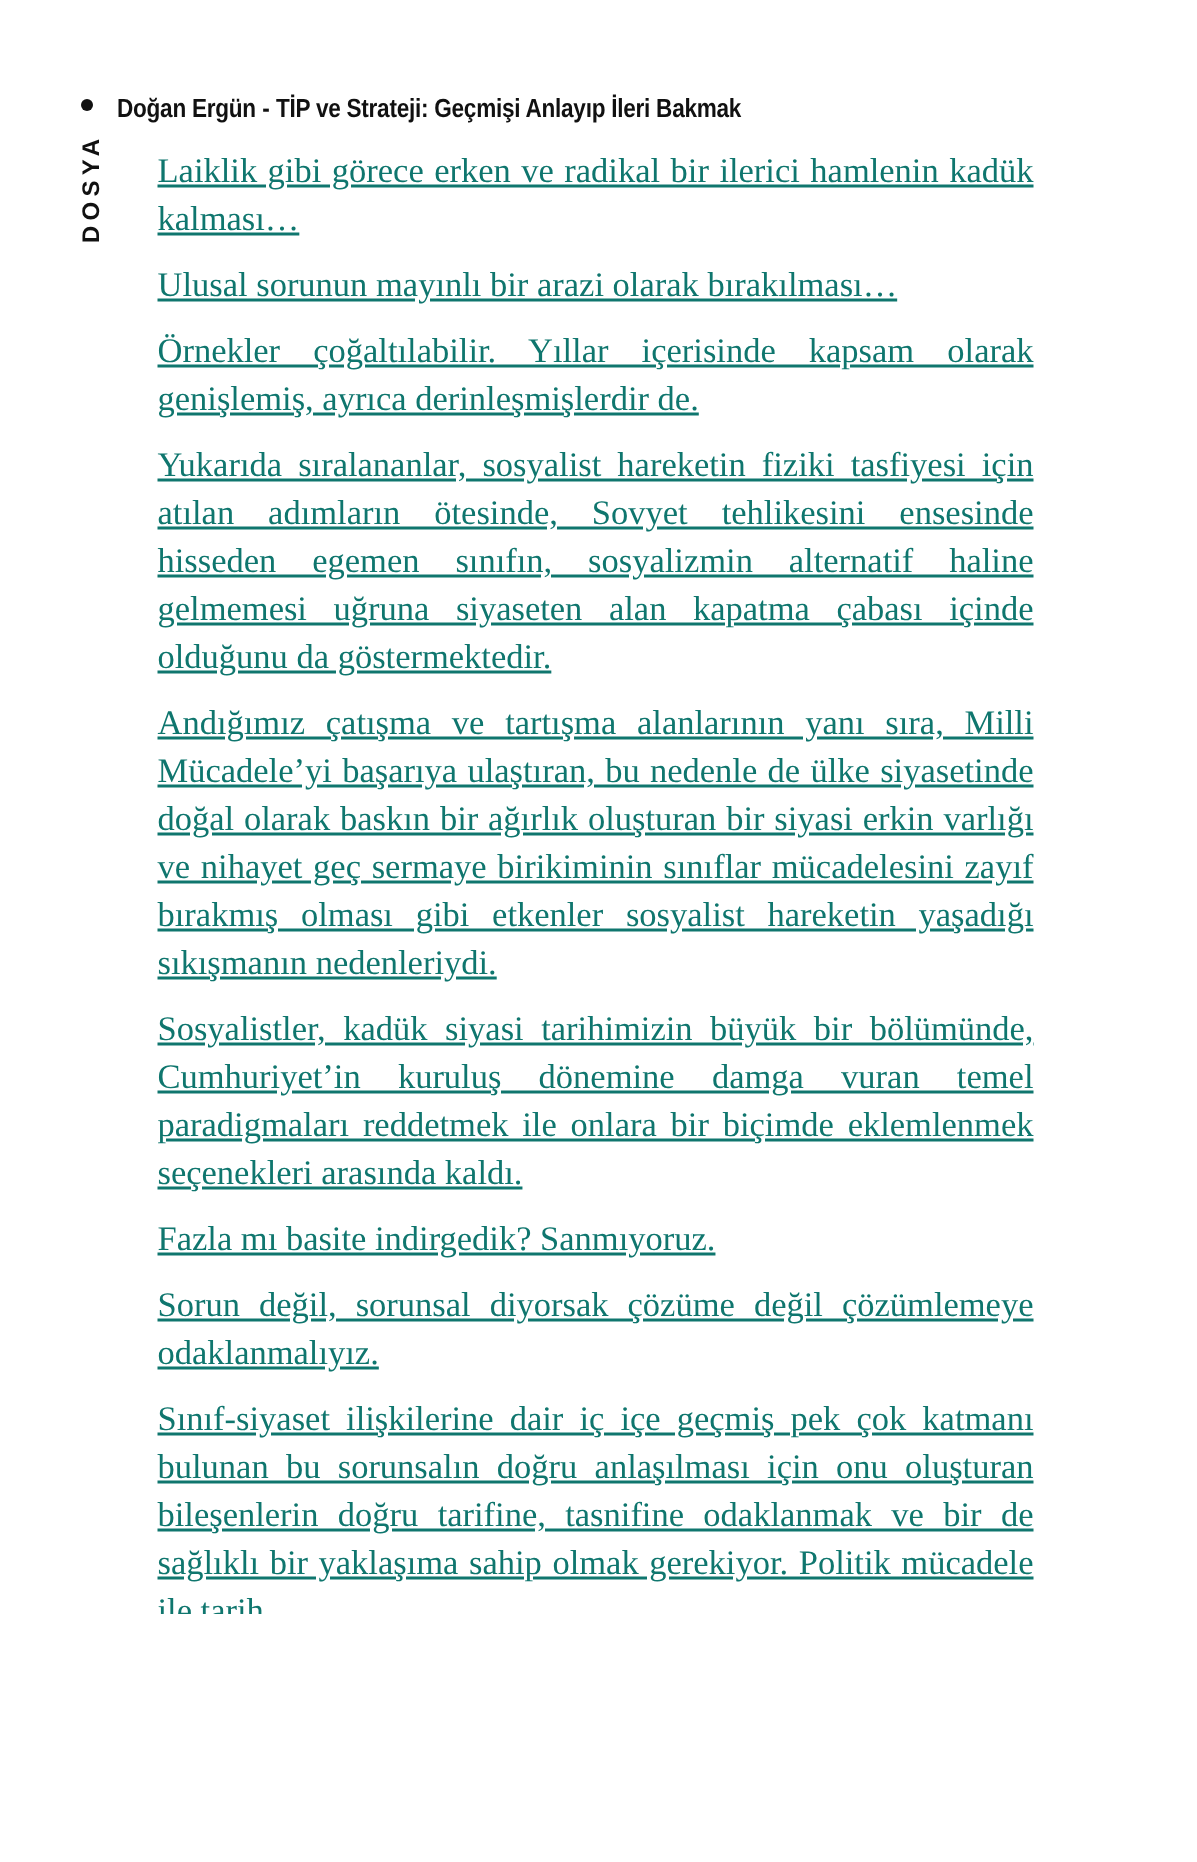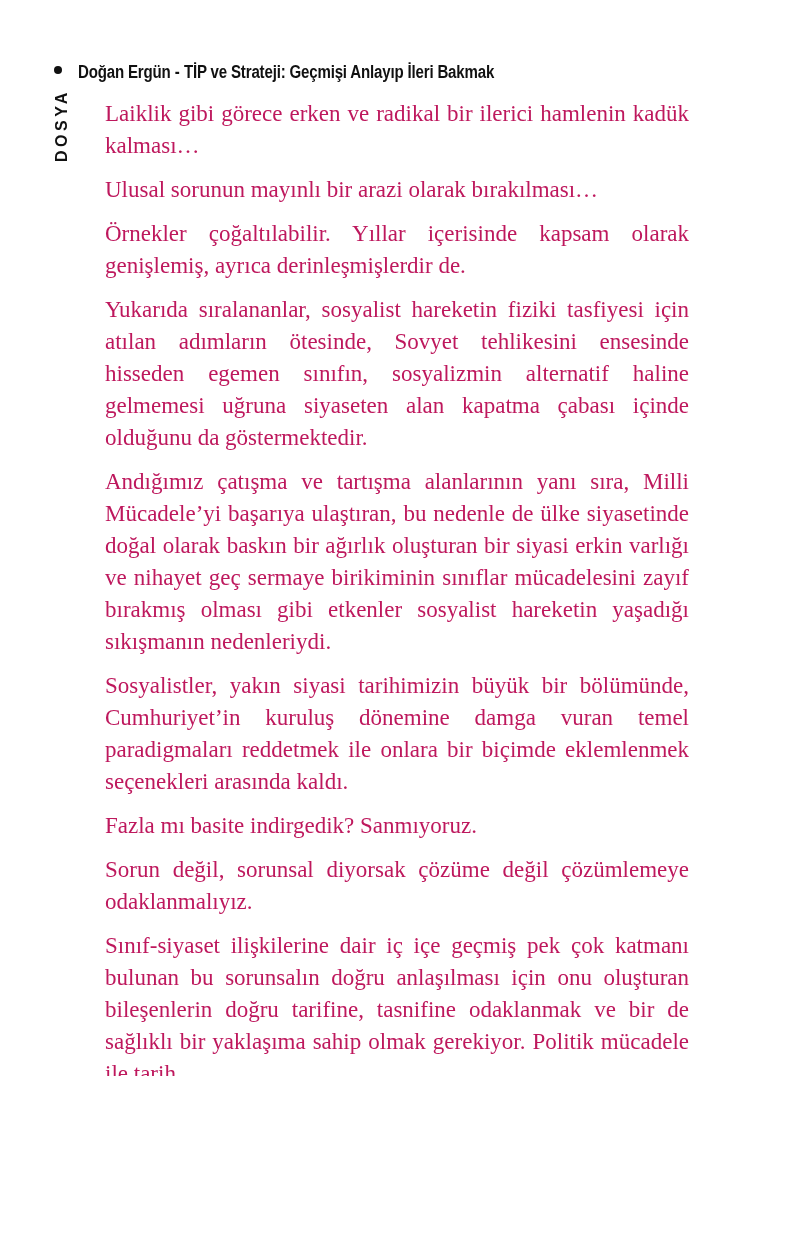--- a/index.html
+++ b/index.html
@@ -69,21 +69,22 @@
     position: absolute;
     left: 105px;
     top: 98px;
     width: 584px;
   }
   .text-column p {
     margin: 0 0 12px 0;
     font-size: 23px;
     line-height: 32px;
     text-align: justify;
-    color: #be185d;
+    color: #0f766e;
+    text-decoration: underline;
   }
   
   .page-number {
     position: absolute;
     left: 42px;
     top: 1152px;
     font-family: "Liberation Sans", sans-serif;
     font-weight: 700;
     font-size: 25px;
     letter-spacing: 0.5px;
@@ -104,21 +105,21 @@
   </div>
 
   <div class="section-label">DOSYA</div>
 
   <div class="text-column">
     <p>Laiklik gibi görece erken ve radikal bir ilerici hamlenin kadük kalması…</p>
     <p>Ulusal sorunun mayınlı bir arazi olarak bırakılması…</p>
     <p>Örnekler çoğaltılabilir. Yıllar içerisinde kapsam olarak genişlemiş, ayrıca derinleşmişlerdir de.</p>
     <p>Yukarıda sıralananlar, sosyalist hareketin fiziki tasfiyesi için atılan adımların ötesinde, Sovyet tehlikesini ensesinde hisseden egemen sınıfın, sosyalizmin alternatif haline gelmemesi uğruna siyaseten alan kapatma çabası içinde olduğunu da göstermektedir.</p>
     <p>Andığımız çatışma ve tartışma alanlarının yanı sıra, Milli Mücadele’yi başarıya ulaştıran, bu nedenle de ülke siyasetinde doğal olarak baskın bir ağırlık oluşturan bir siyasi erkin varlığı ve nihayet geç sermaye birikiminin sınıflar mücadelesini zayıf bırakmış olması gibi etkenler sosyalist hareketin yaşadığı sıkışmanın nedenleriydi.</p>
-    <p>Sosyalistler, yakın siyasi tarihimizin büyük bir bölümünde, Cumhuriyet’in kuruluş dönemine damga vuran temel paradigmaları reddetmek ile onlara bir biçimde eklemlenmek seçenekleri arasında kaldı.</p>
+    <p>Sosyalistler, kadük siyasi tarihimizin büyük bir bölümünde, Cumhuriyet’in kuruluş dönemine damga vuran temel paradigmaları reddetmek ile onlara bir biçimde eklemlenmek seçenekleri arasında kaldı.</p>
     <p>Fazla mı basite indirgedik? Sanmıyoruz.</p>
     <p>Sorun değil, sorunsal diyorsak çözüme değil çözümlemeye odaklanmalıyız.</p>
     <p>Sınıf-siyaset ilişkilerine dair iç içe geçmiş pek çok katmanı bulunan bu sorunsalın doğru anlaşılması için onu oluşturan bileşenlerin doğru tarifine, tasnifine odaklanmak ve bir de sağlıklı bir yaklaşıma sahip olmak gerekiyor. Politik mücadele ile tarih</p>
   </div>
 
   <div class="page-number">42</div>
 
 </div>
 
 </body></html>

